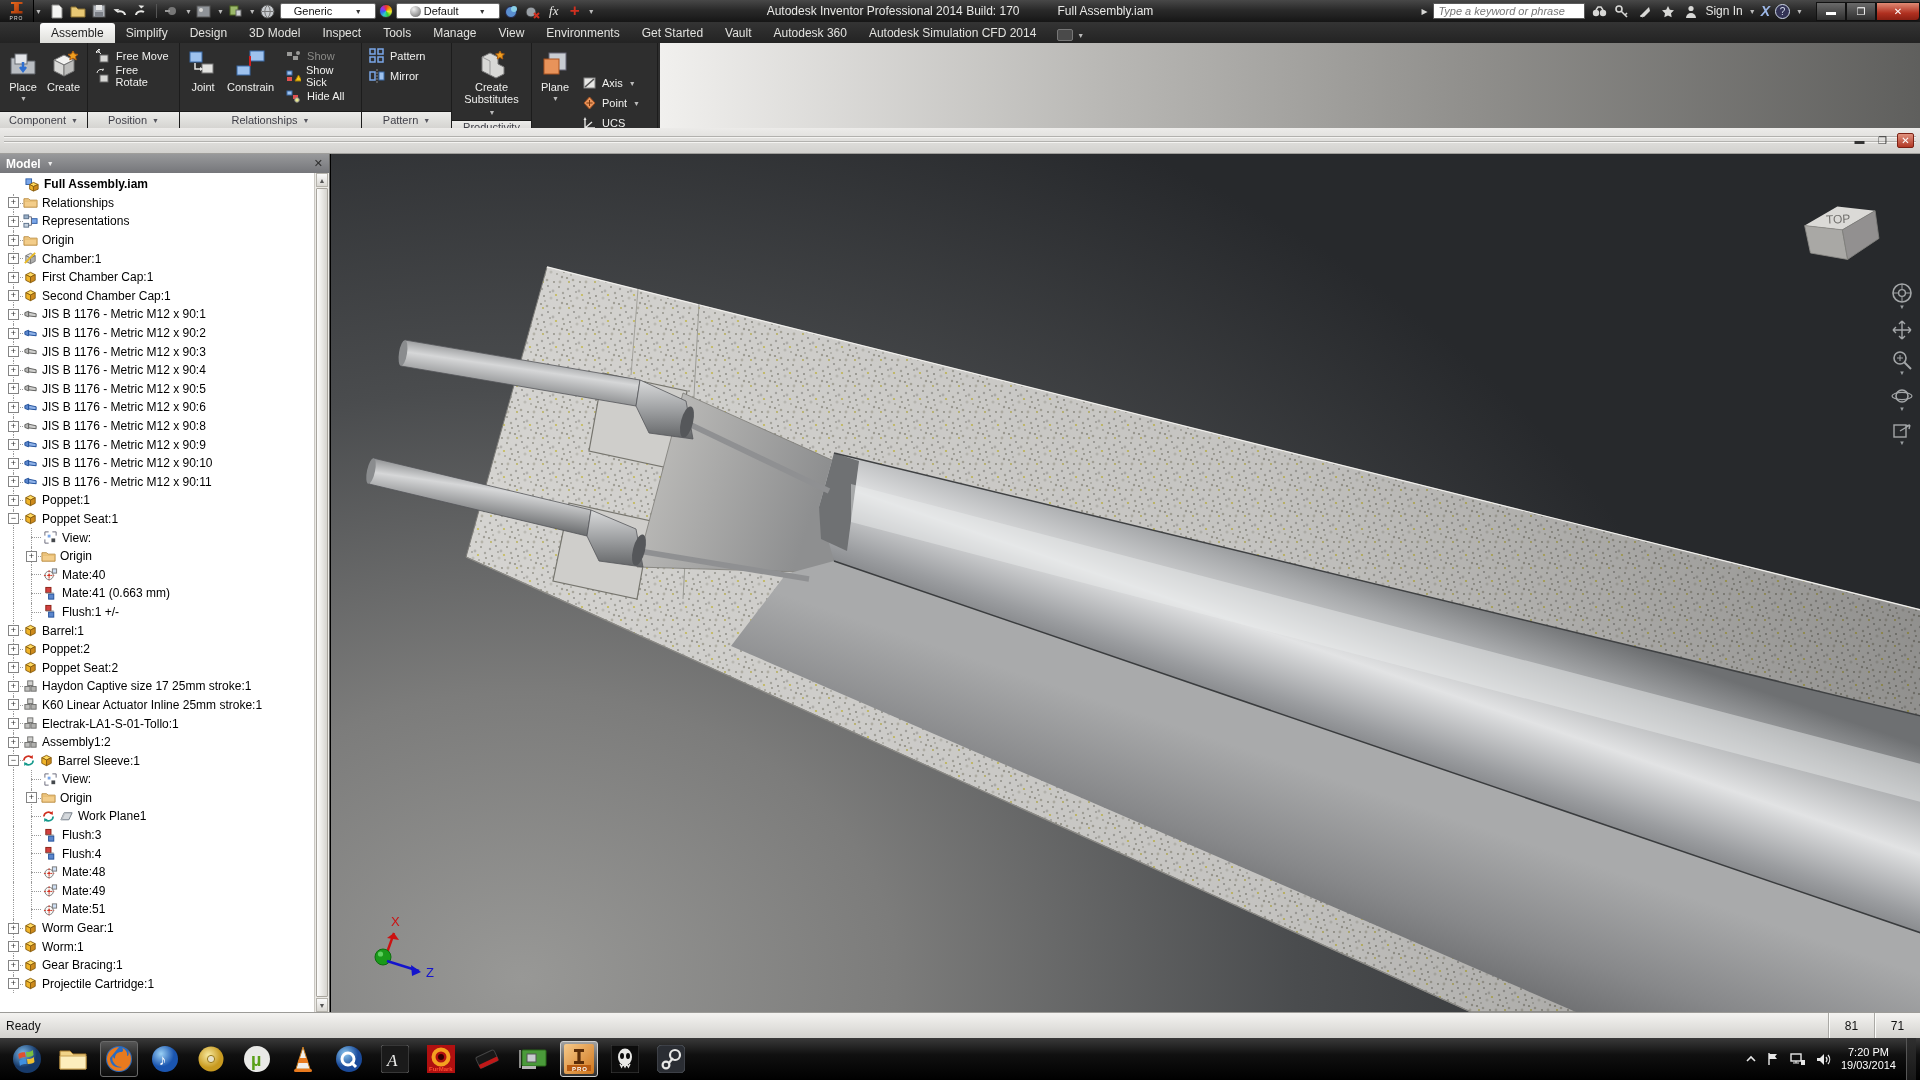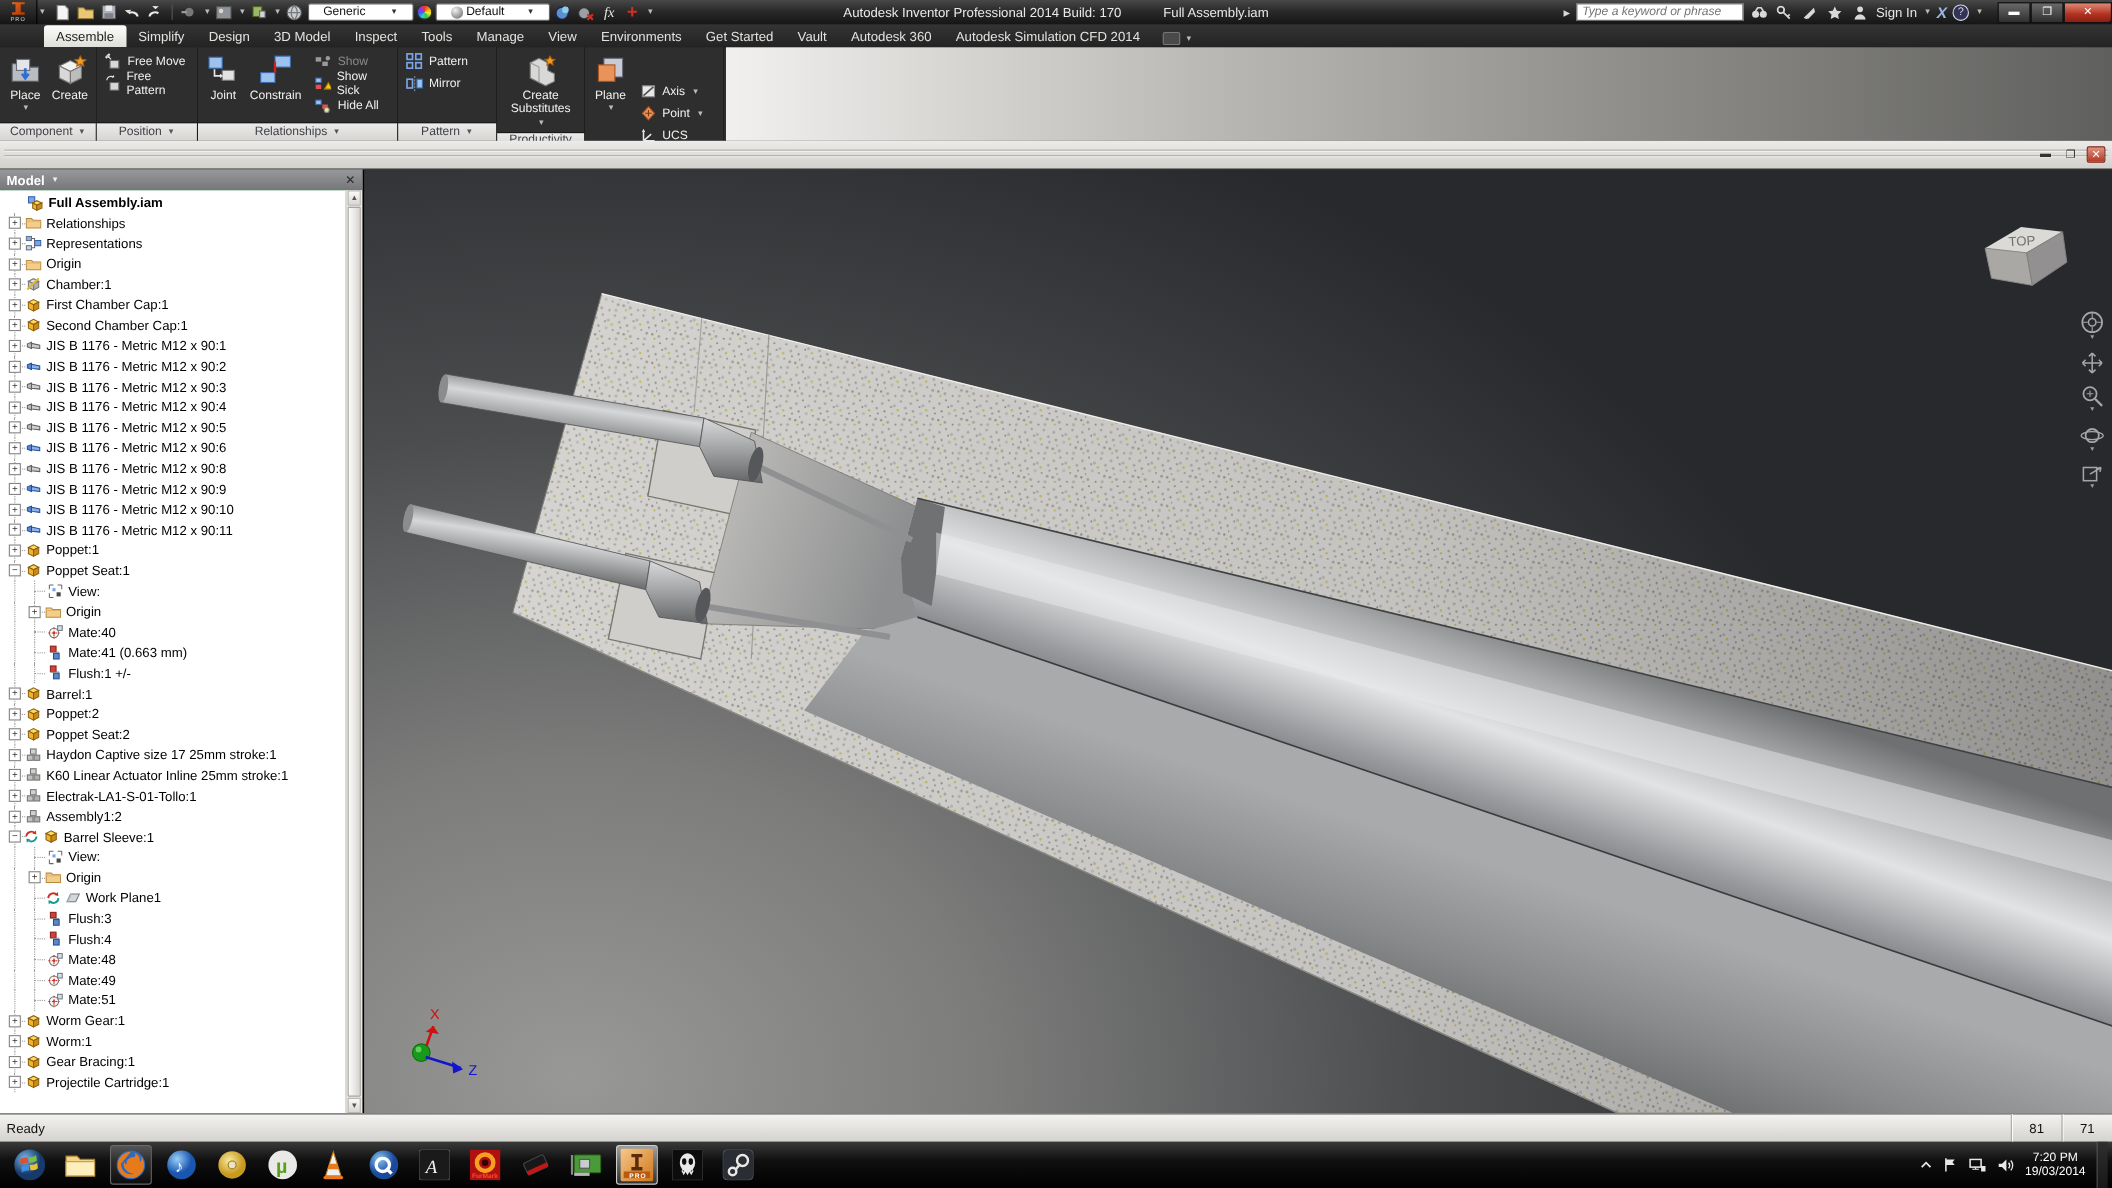--- a/index.html
+++ b/index.html
@@ -345,21 +345,21 @@
                   <path d="M2 2l4 4" stroke="#e8e8e6"></path>
                 </svg>
               <span>Free Move</span>
             </div>
             <div class="rbtn-sm">
               <svg width="16" height="16">
                   <rect x="5" y="7" width="8" height="7" fill="#d8d8d6" stroke="#666"></rect>
                   <path d="M2 5a4 4 0 0 1 6-3" fill="none" stroke="#e8e8e6"></path>
                   <path d="M8 0l1 2-2 1z" fill="#e8e8e6"></path>
                 </svg>
-              <span>Free Pattern</span>
+              <span>Free Rotate</span>
             </div>
           </div>
         </div>
         <div class="panel-label">
           <span>Position</span>
             <span class="dd">▼</span>
         </div>
       </div>
 
       <div class="panel" style="width:182px;">

